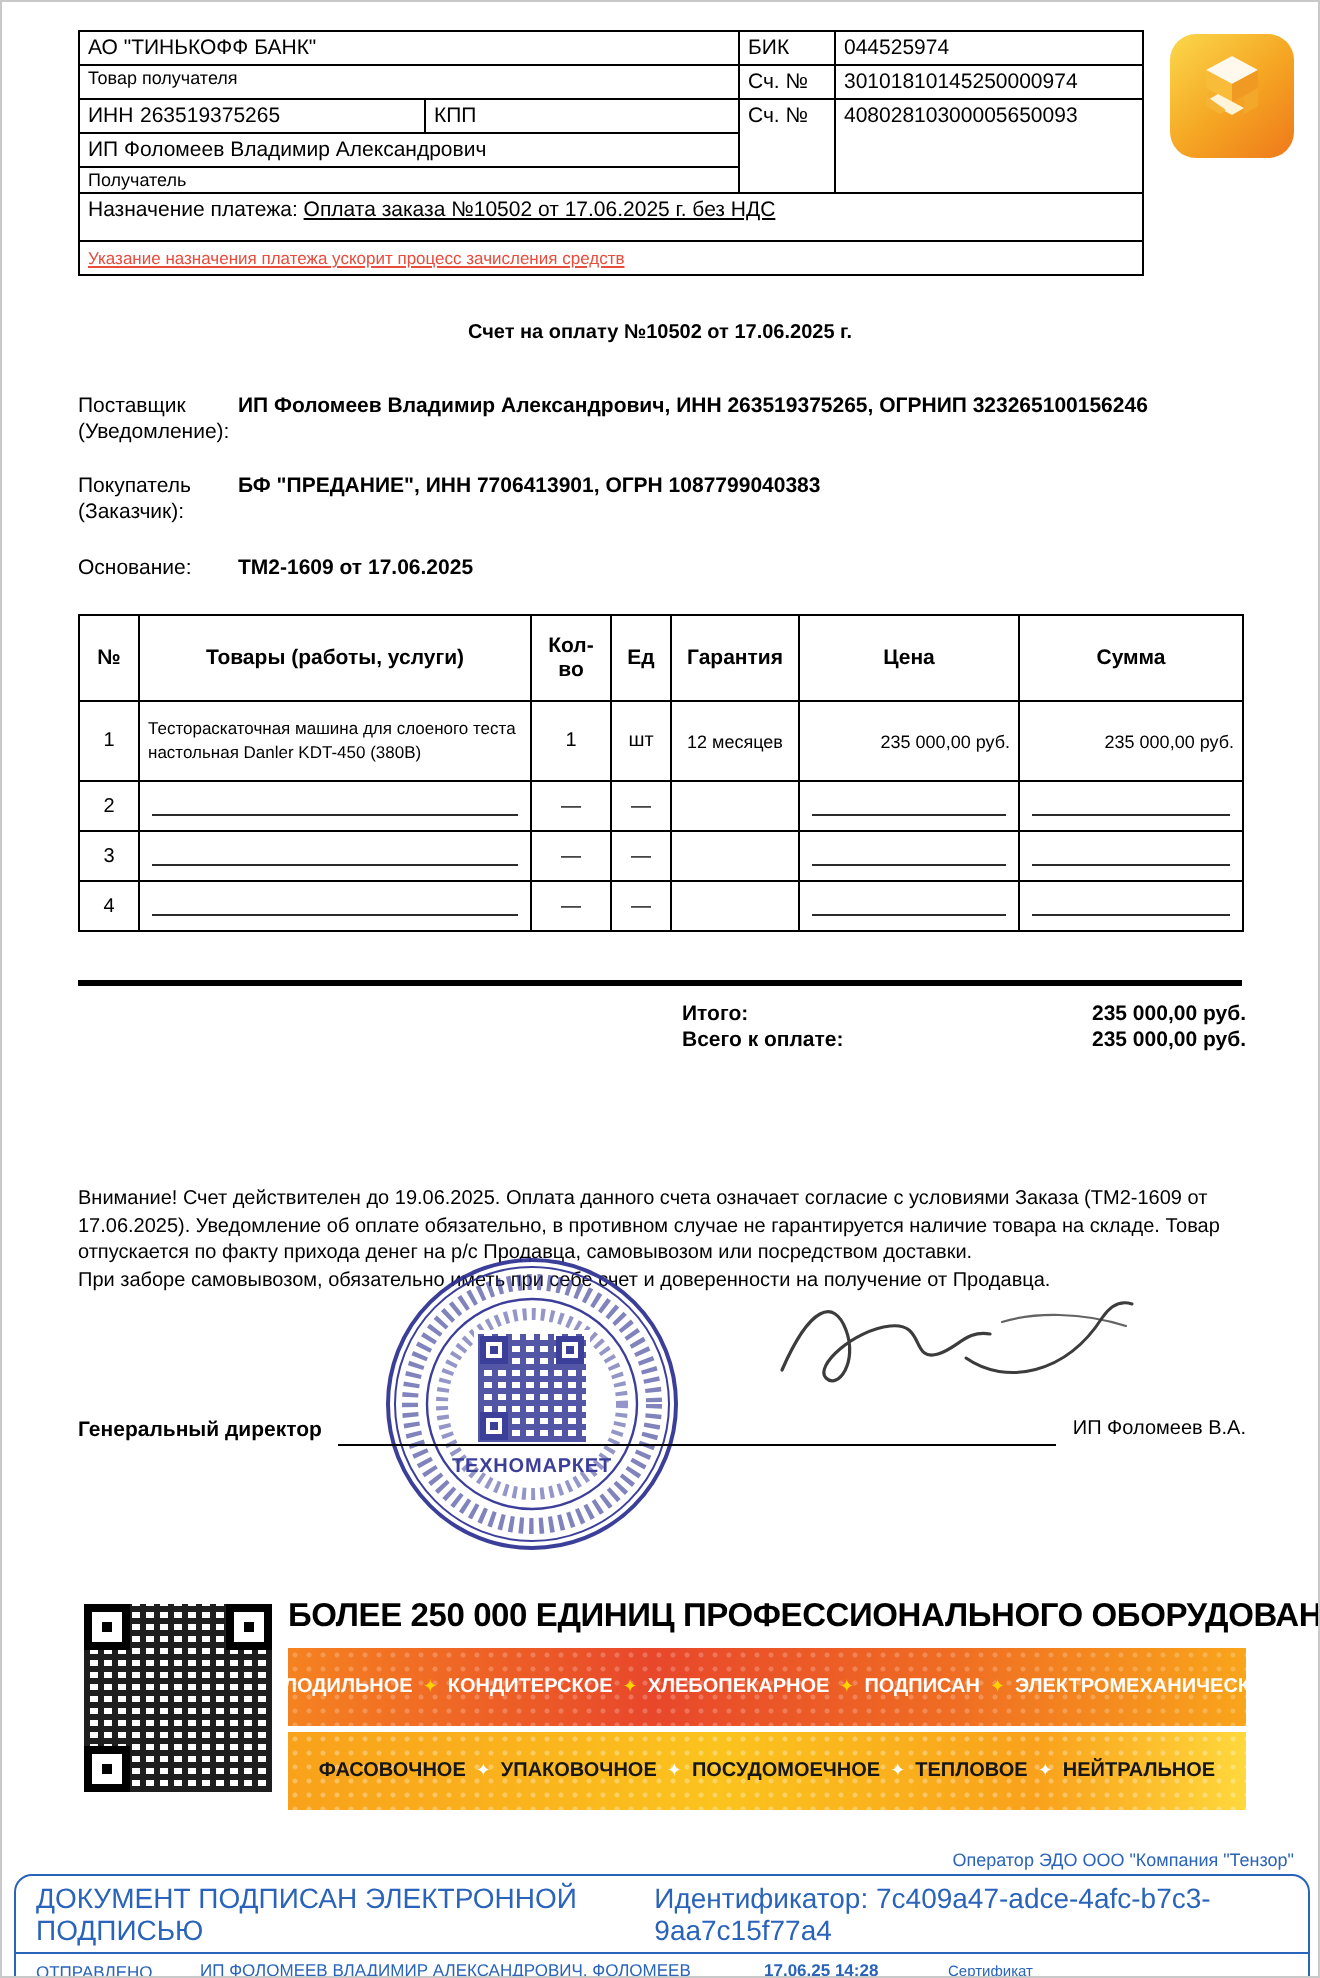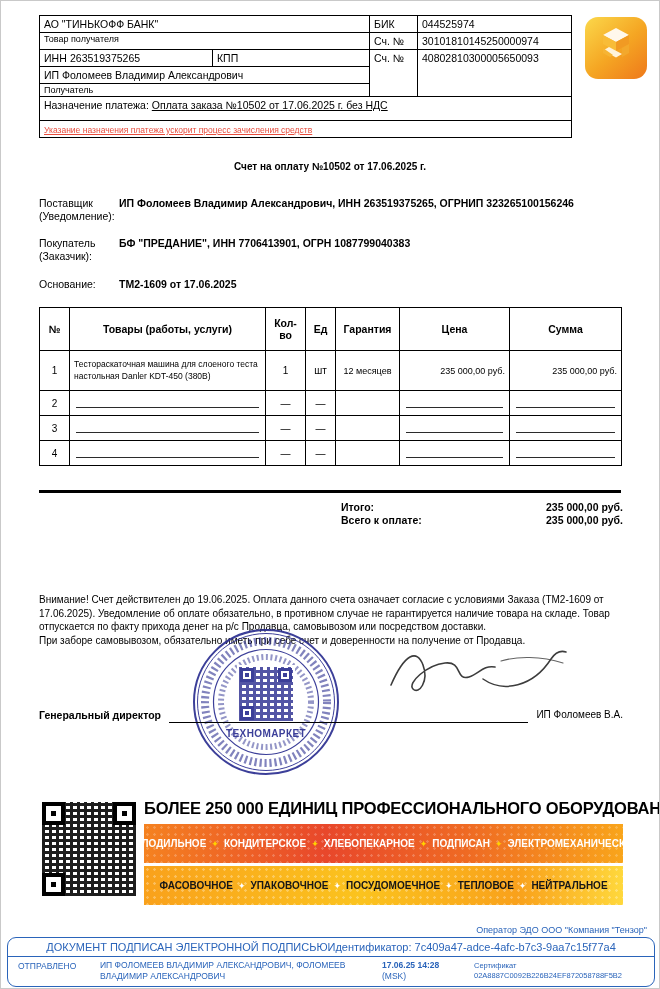--- a/index.html
+++ b/index.html
@@ -90,21 +90,21 @@
 .row1{color:#fff;background-image:radial-gradient(rgba(255,255,255,.22) 1px,transparent 1.5px),linear-gradient(90deg,#f58220,#e8472b 38%,#ef6b23 68%,#f9a51b);background-size:7px 7px,100% 100%}
 .row2{margin-top:3px;color:#161616;background-image:radial-gradient(rgba(255,255,255,.3) 1px,transparent 1.5px),linear-gradient(90deg,#f9a11b,#fbc31e 45%,#f9a11b 78%,#ffd83c);background-size:7px 7px,100% 100%}
 .dia{font-style:normal;font-size:9px}
 .row1 .dia{color:#ffd200}
 .row2 .dia{color:#fff}
 
 
 .footer{position:absolute;top:924px;left:6px;width:648px;color:#2a64ba}
 .f-operator{text-align:right;font-size:9px;padding-right:8px;margin-bottom:2px}
 .f-box{border:1.2px solid #2a64ba;border-radius:9px;overflow:hidden;background:#fff}
-.f-row1{display:flex;justify-content:center;align-items:center;padding:3px 10px;border-bottom:1.2px solid #2a64ba;font-size:11px}
+.f-row1{display:flex;justify-content:center;align-items:center;padding:3px 10px;border-bottom:1.2px solid #2a64ba;font-size:14px}
 .f-row2{display:flex;gap:12px;padding:3px 10px 5px;font-size:8.5px;align-items:flex-start}
 .f-sent{flex:0 0 70px;padding-top:1px}
 .f-sender{flex:0 0 270px;font-weight:400;line-height:1.25}
 .f-dt{flex:0 0 80px;font-weight:700;line-height:1.25}
 .f-tz{font-weight:400;display:block}
 .f-cert{flex:1;line-height:1.3;font-size:7.5px;padding-top:1px}
 </style>
 </head>
 <body>
 

